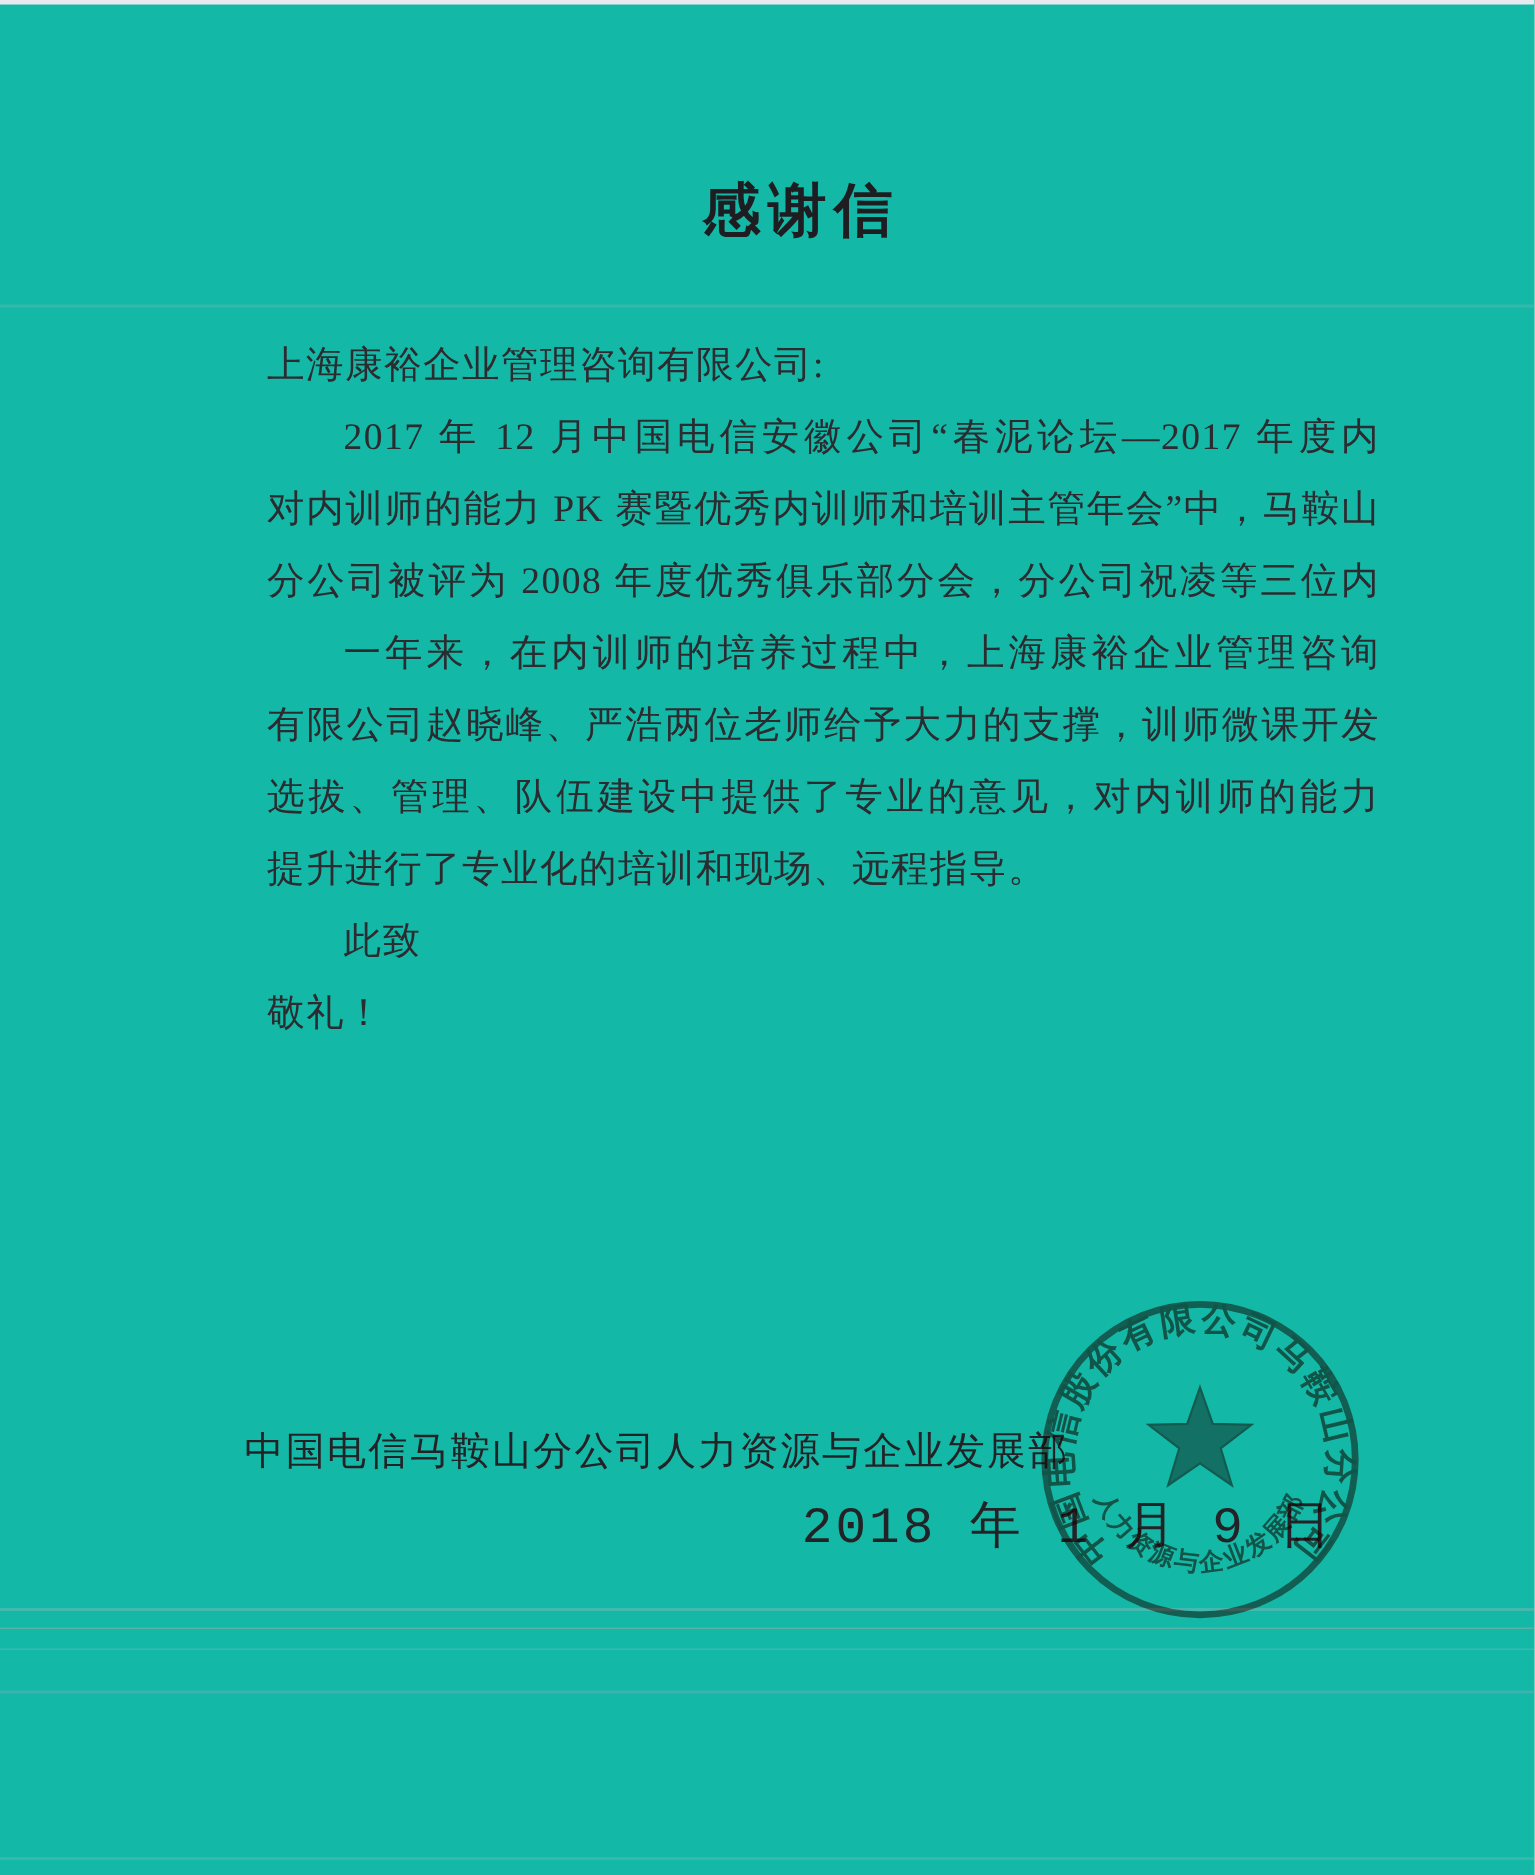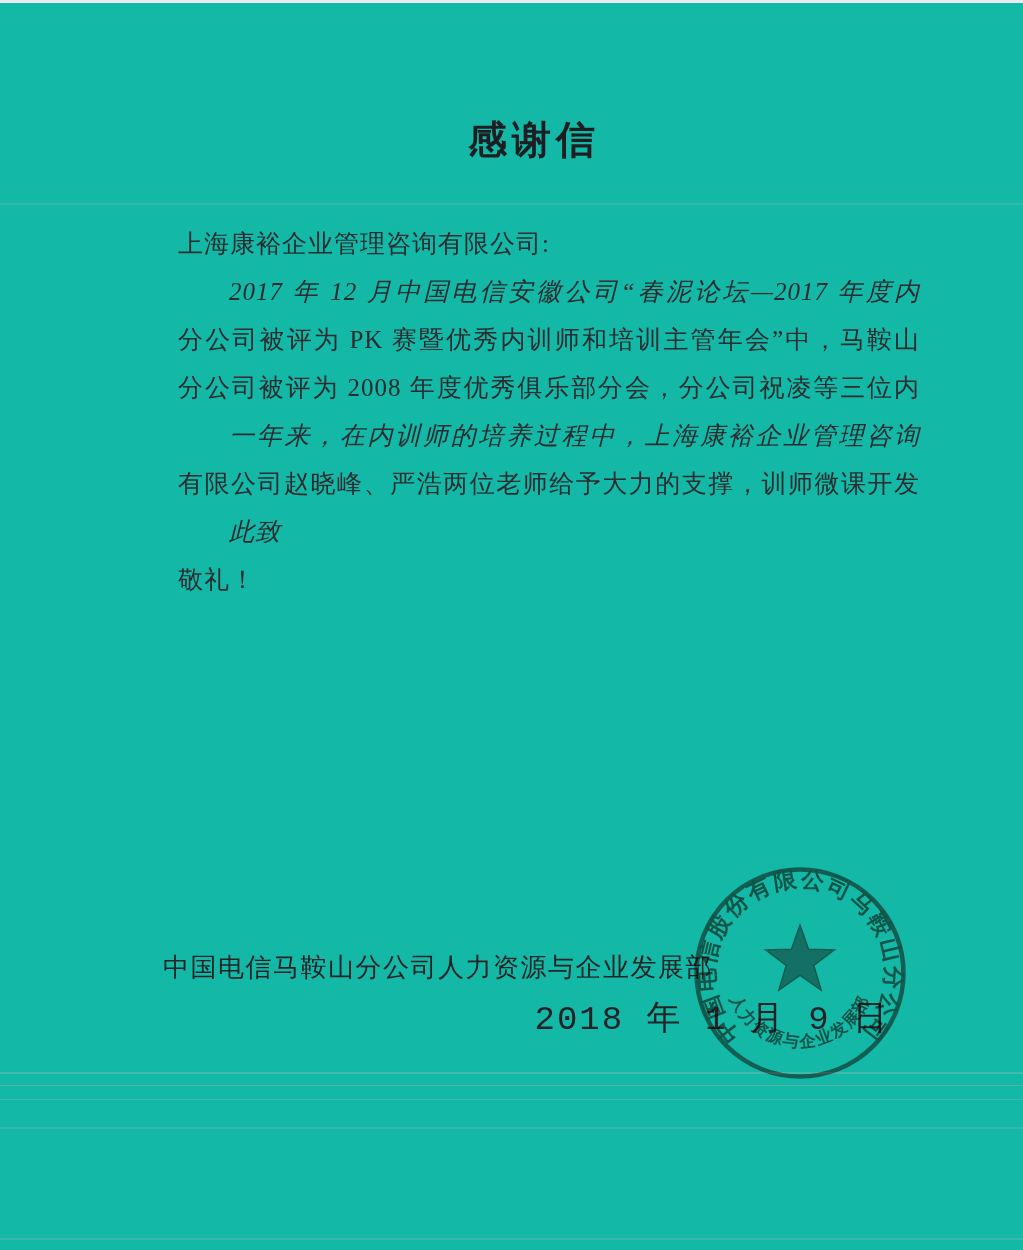--- a/index.html
+++ b/index.html
@@ -28,21 +28,21 @@
   }
   .body-block{
     position:absolute;left:178px;top:220px;width:742px;
   }
   .line{
     height:48px;line-height:48px;
     font-size:25px;letter-spacing:1px;
     white-space:nowrap;
     box-sizing:border-box;
   }
-  .line.indent{padding-left:51px;font-style:italic;}
+  .line.indent{padding-left:51px;}
   .line.justify{
     white-space:normal;
     text-align:justify;
     text-align-last:justify;
     text-justify:inter-character;
   }
   .signature{
     position:absolute;left:163px;top:948px;width:742px;
     text-align:left;
     font-size:26px;letter-spacing:1.5px;line-height:40px;
@@ -72,24 +72,26 @@
   <div class="scanline sl-3"></div>
   <div class="scanline sl-4"></div>
   <div class="scanline sl-5"></div>
   <div class="scanline sl-6"></div>
 
   <div class="title">感谢信</div>
 
   <div class="body-block">
       <div class="line">上海康裕企业管理咨询有限公司:</div>
       <div class="line indent justify">2017 年 12 月中国电信安徽公司“春泥论坛—2017 年度内</div>
-      <div class="line justify">分公司被评为 PK 赛暨优秀内训师和培训主管年会”中，马鞍山</div>
+      <div class="line justify">对内训师的能力 PK 赛暨优秀内训师和培训主管年会”中，马鞍山</div>
       <div class="line justify">分公司被评为 2008 年度优秀俱乐部分会，分公司祝凌等三位内</div>
       <div class="line indent justify">一年来，在内训师的培养过程中，上海康裕企业管理咨询</div>
       <div class="line justify">有限公司赵晓峰、严浩两位老师给予大力的支撑，训师微课开发</div>
+      <div class="line justify">选拔、管理、队伍建设中提供了专业的意见，对内训师的能力</div>
+      <div class="line">提升进行了专业化的培训和现场、远程指导。</div>
       <div class="line indent">此致</div>
       <div class="line">敬礼！</div>
     </div>
 
   <div class="signature">中国电信马鞍山分公司人力资源与企业发展部</div>
   <div class="dateline">2018 年 1 月 9 日</div>
 
   <svg class="stamp" viewBox="-120 -120 240 240" xmlns="http://www.w3.org/2000/svg">
     <defs>
       <path id="arcTop" d="M -58.6,62.9 A 86,86 0 1 1 58.6,62.9" fill="none"></path>

